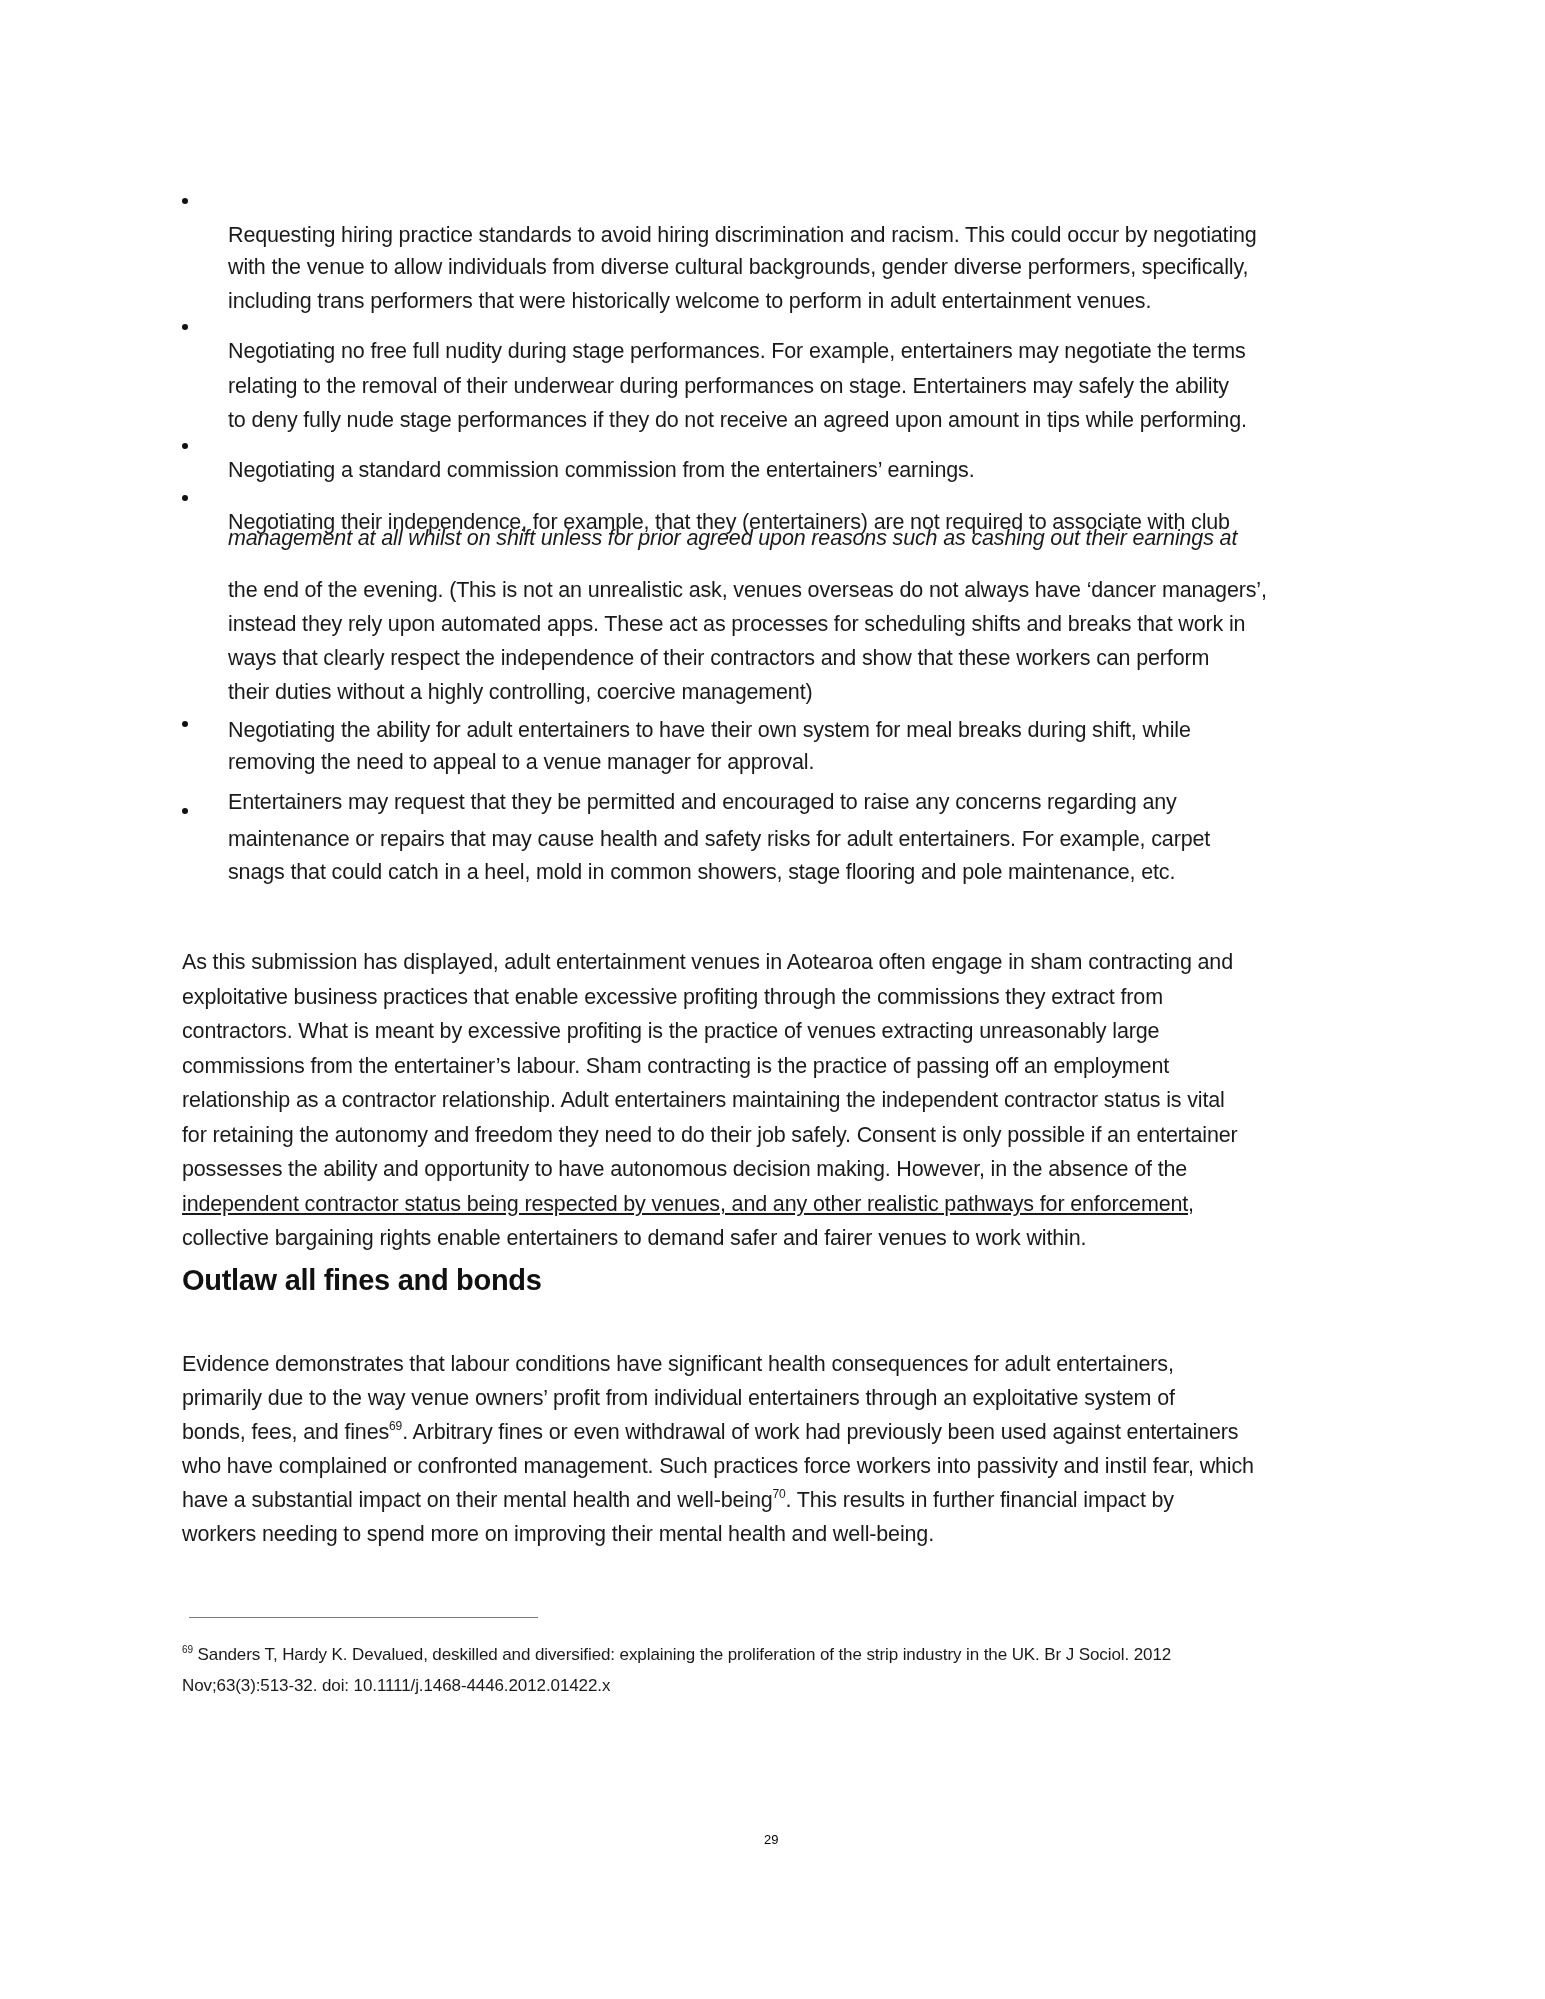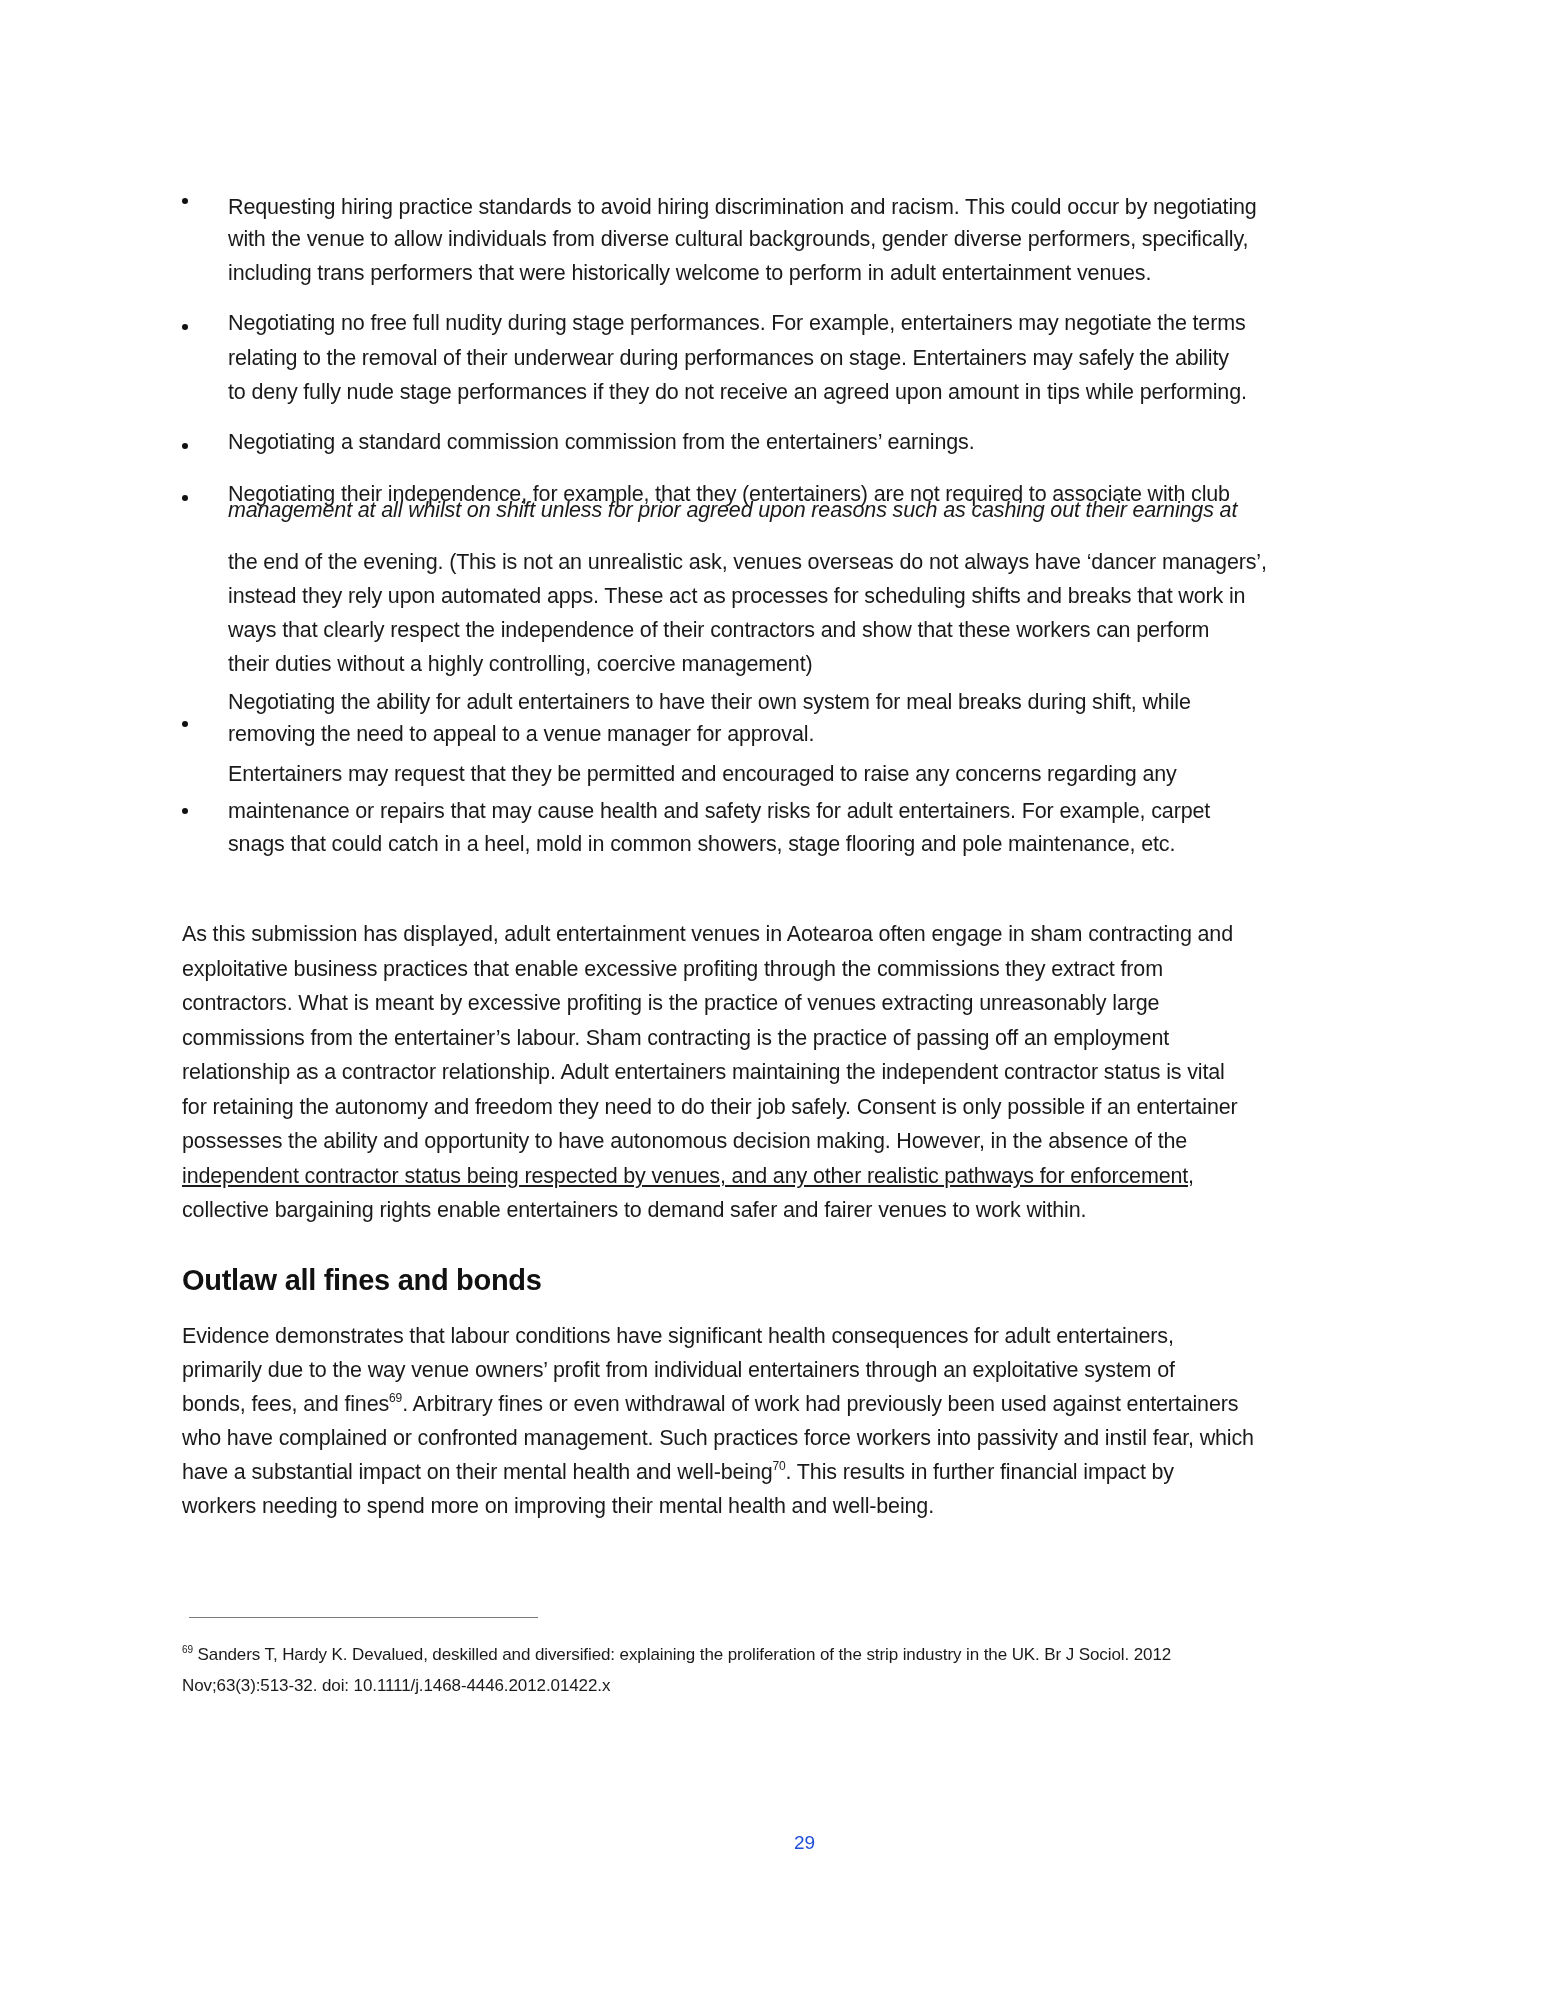--- a/index.html
+++ b/index.html
@@ -1,29 +1,29 @@
 <!DOCTYPE html>
 <html><head>
 <meta charset="utf-8">
 <style>
   html, body { margin: 0; padding: 0; background: #ffffff; }
   body { width: 1545px; height: 1999px; position: relative; overflow: hidden;
          font-family: "Liberation Sans", "DejaVu Sans", sans-serif; color: #1a1a1a; }
   .page { position: absolute; left: 0; top: 0; width: 1545px; height: 1999px; background: #fff; }
-  .line { position: absolute; white-space: nowrap; font-size: 21.5px; line-height: 1; letter-spacing: -0.15px; }
+  .line { position: absolute; white-space: nowrap; font-size: 21.5px; line-height: 1; letter-spacing: -0.15px; margin-top: 28px; }
   .bline { left: 228px; }
   .pline { left: 182px; }
   .bullet { position: absolute; left: 182px; width: 10px; height: 10px; font-size: 22px; line-height: 1; }
   .bullet::before { content: ""; position: absolute; left: 0; top: 0; width: 6px; height: 6px; border-radius: 50%; background: #111; }
   .heading { position: absolute; left: 182px; top: 1266px; font-size: 29px; font-weight: bold; line-height: 1; color: #111; letter-spacing: -0.3px; }
   sup { font-size: 12px; vertical-align: 9px; line-height: 0; }
   .fn-rule { position: absolute; left: 189px; top: 1617px; width: 349px; height: 1px; background: #7a7a7a; }
   .fn-line { position: absolute; left: 182px; white-space: nowrap; font-size: 17px; line-height: 1; letter-spacing: -0.1px; }
   .fn-line sup { font-size: 10px; vertical-align: 7px; }
-  .page-num { position: absolute; left: 794px; top: 1833px; font-size: 19px; line-height: 1; color: #1d4ed8; }
+  .page-num { position: absolute; left: 764px; top: 1833px; font-size: 13px; line-height: 1; color: #000000; }
 </style>
 </head>
 <body>
 
 <div class="page">
 
   <div>
     <div>
       <span class="bullet" style="top:198px;"></span>
       <div class="line bline" style="top:197px;">Requesting hiring practice standards to avoid hiring discrimination and racism. This could occur by negotiating</div>

